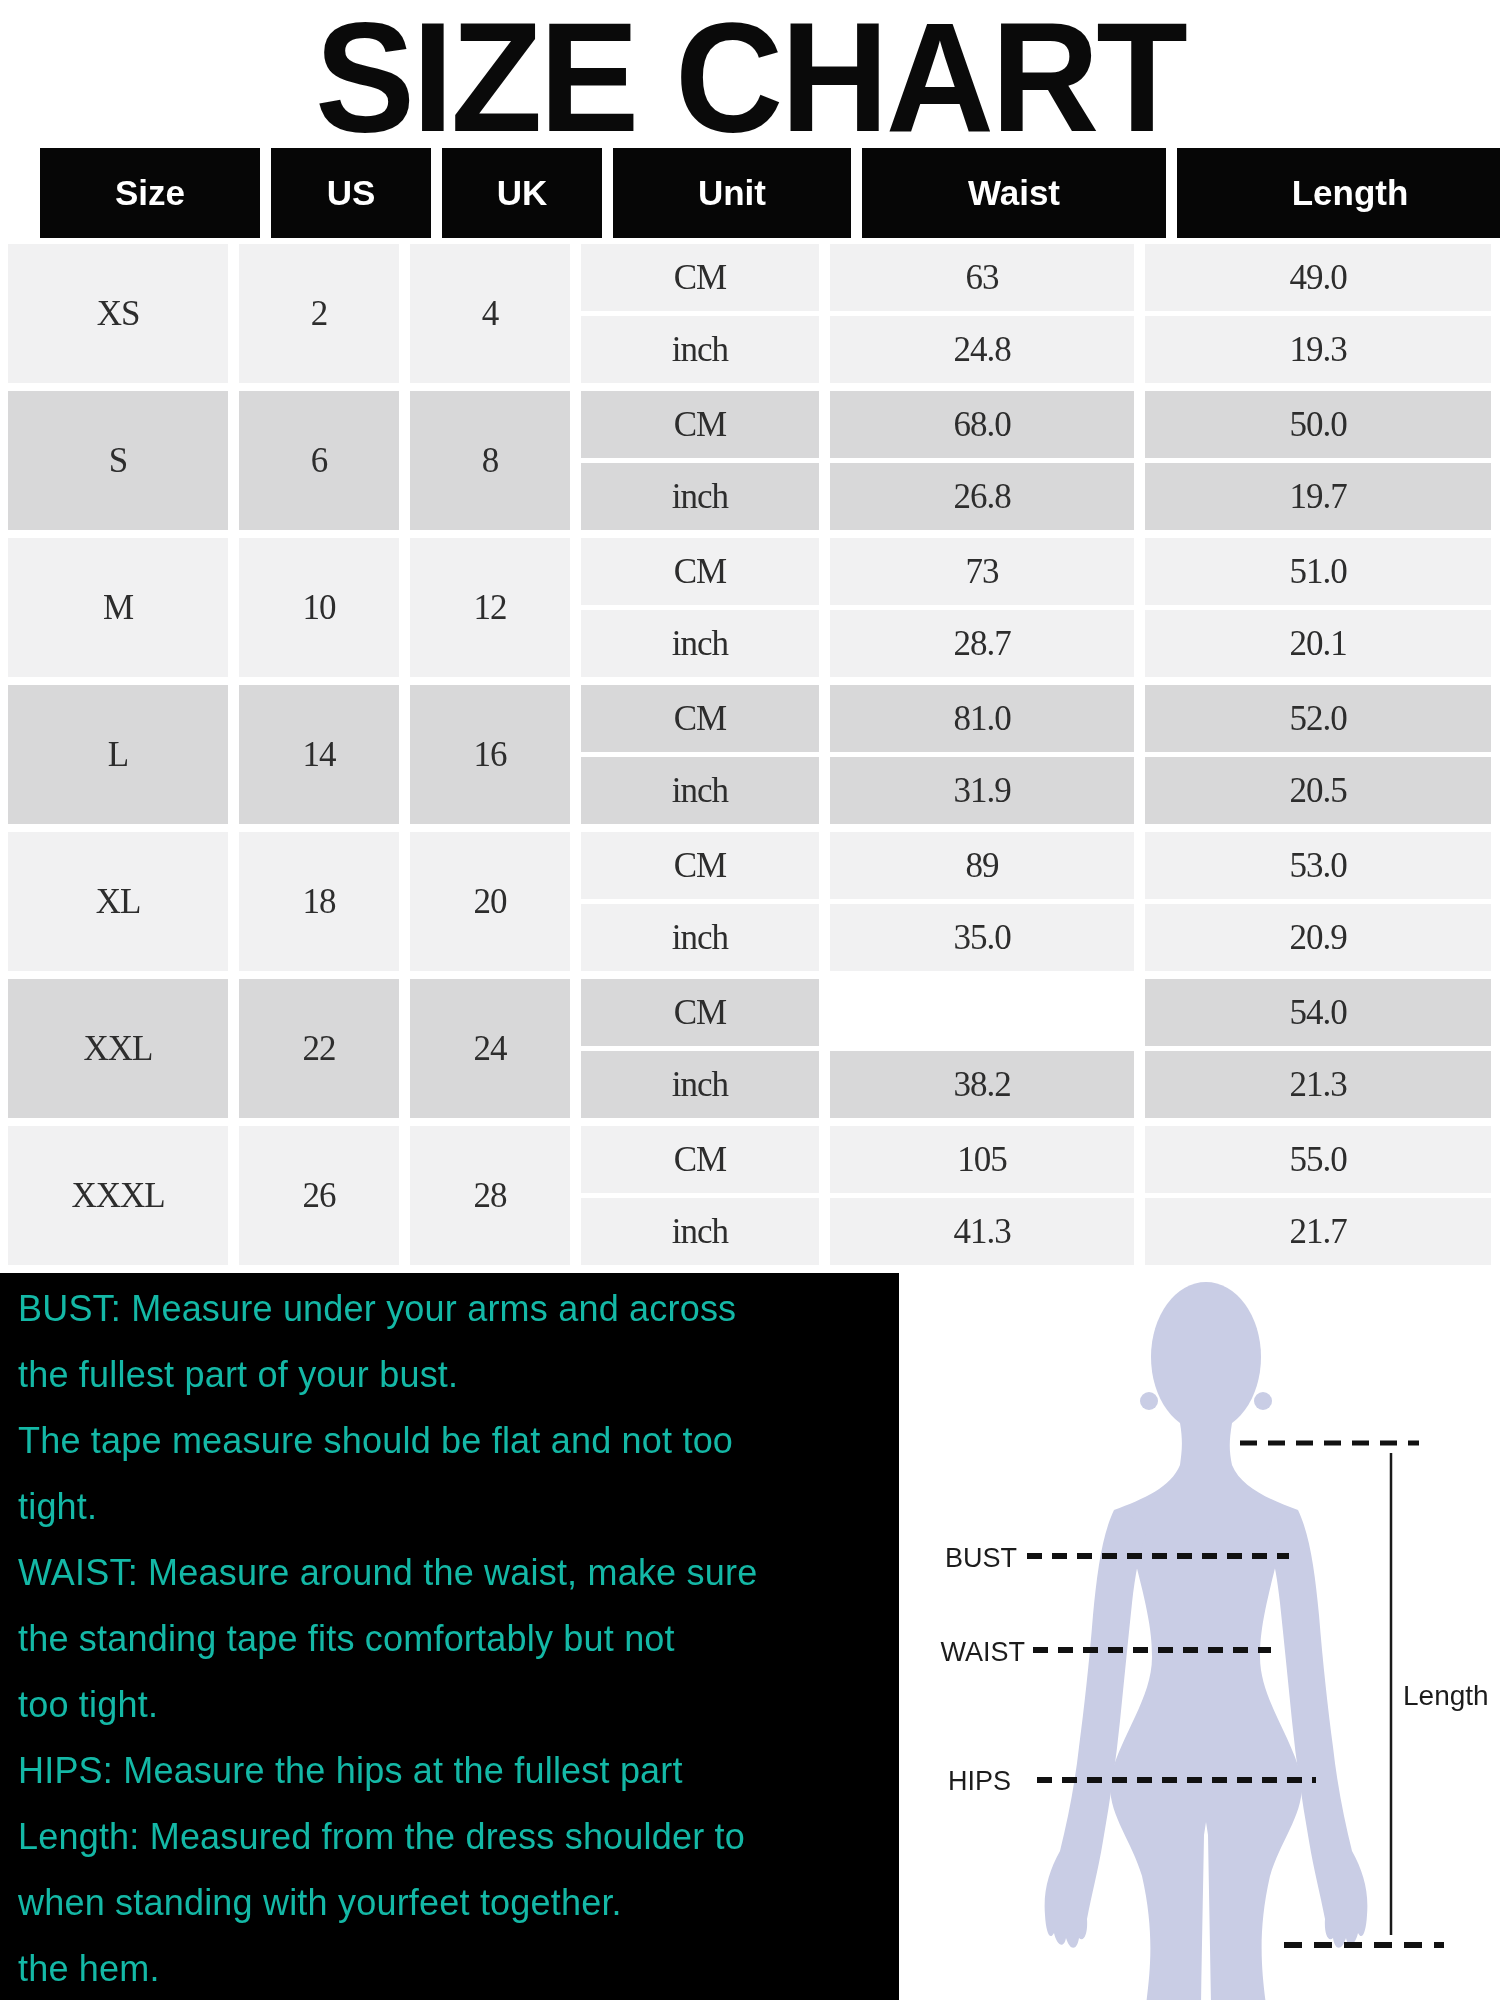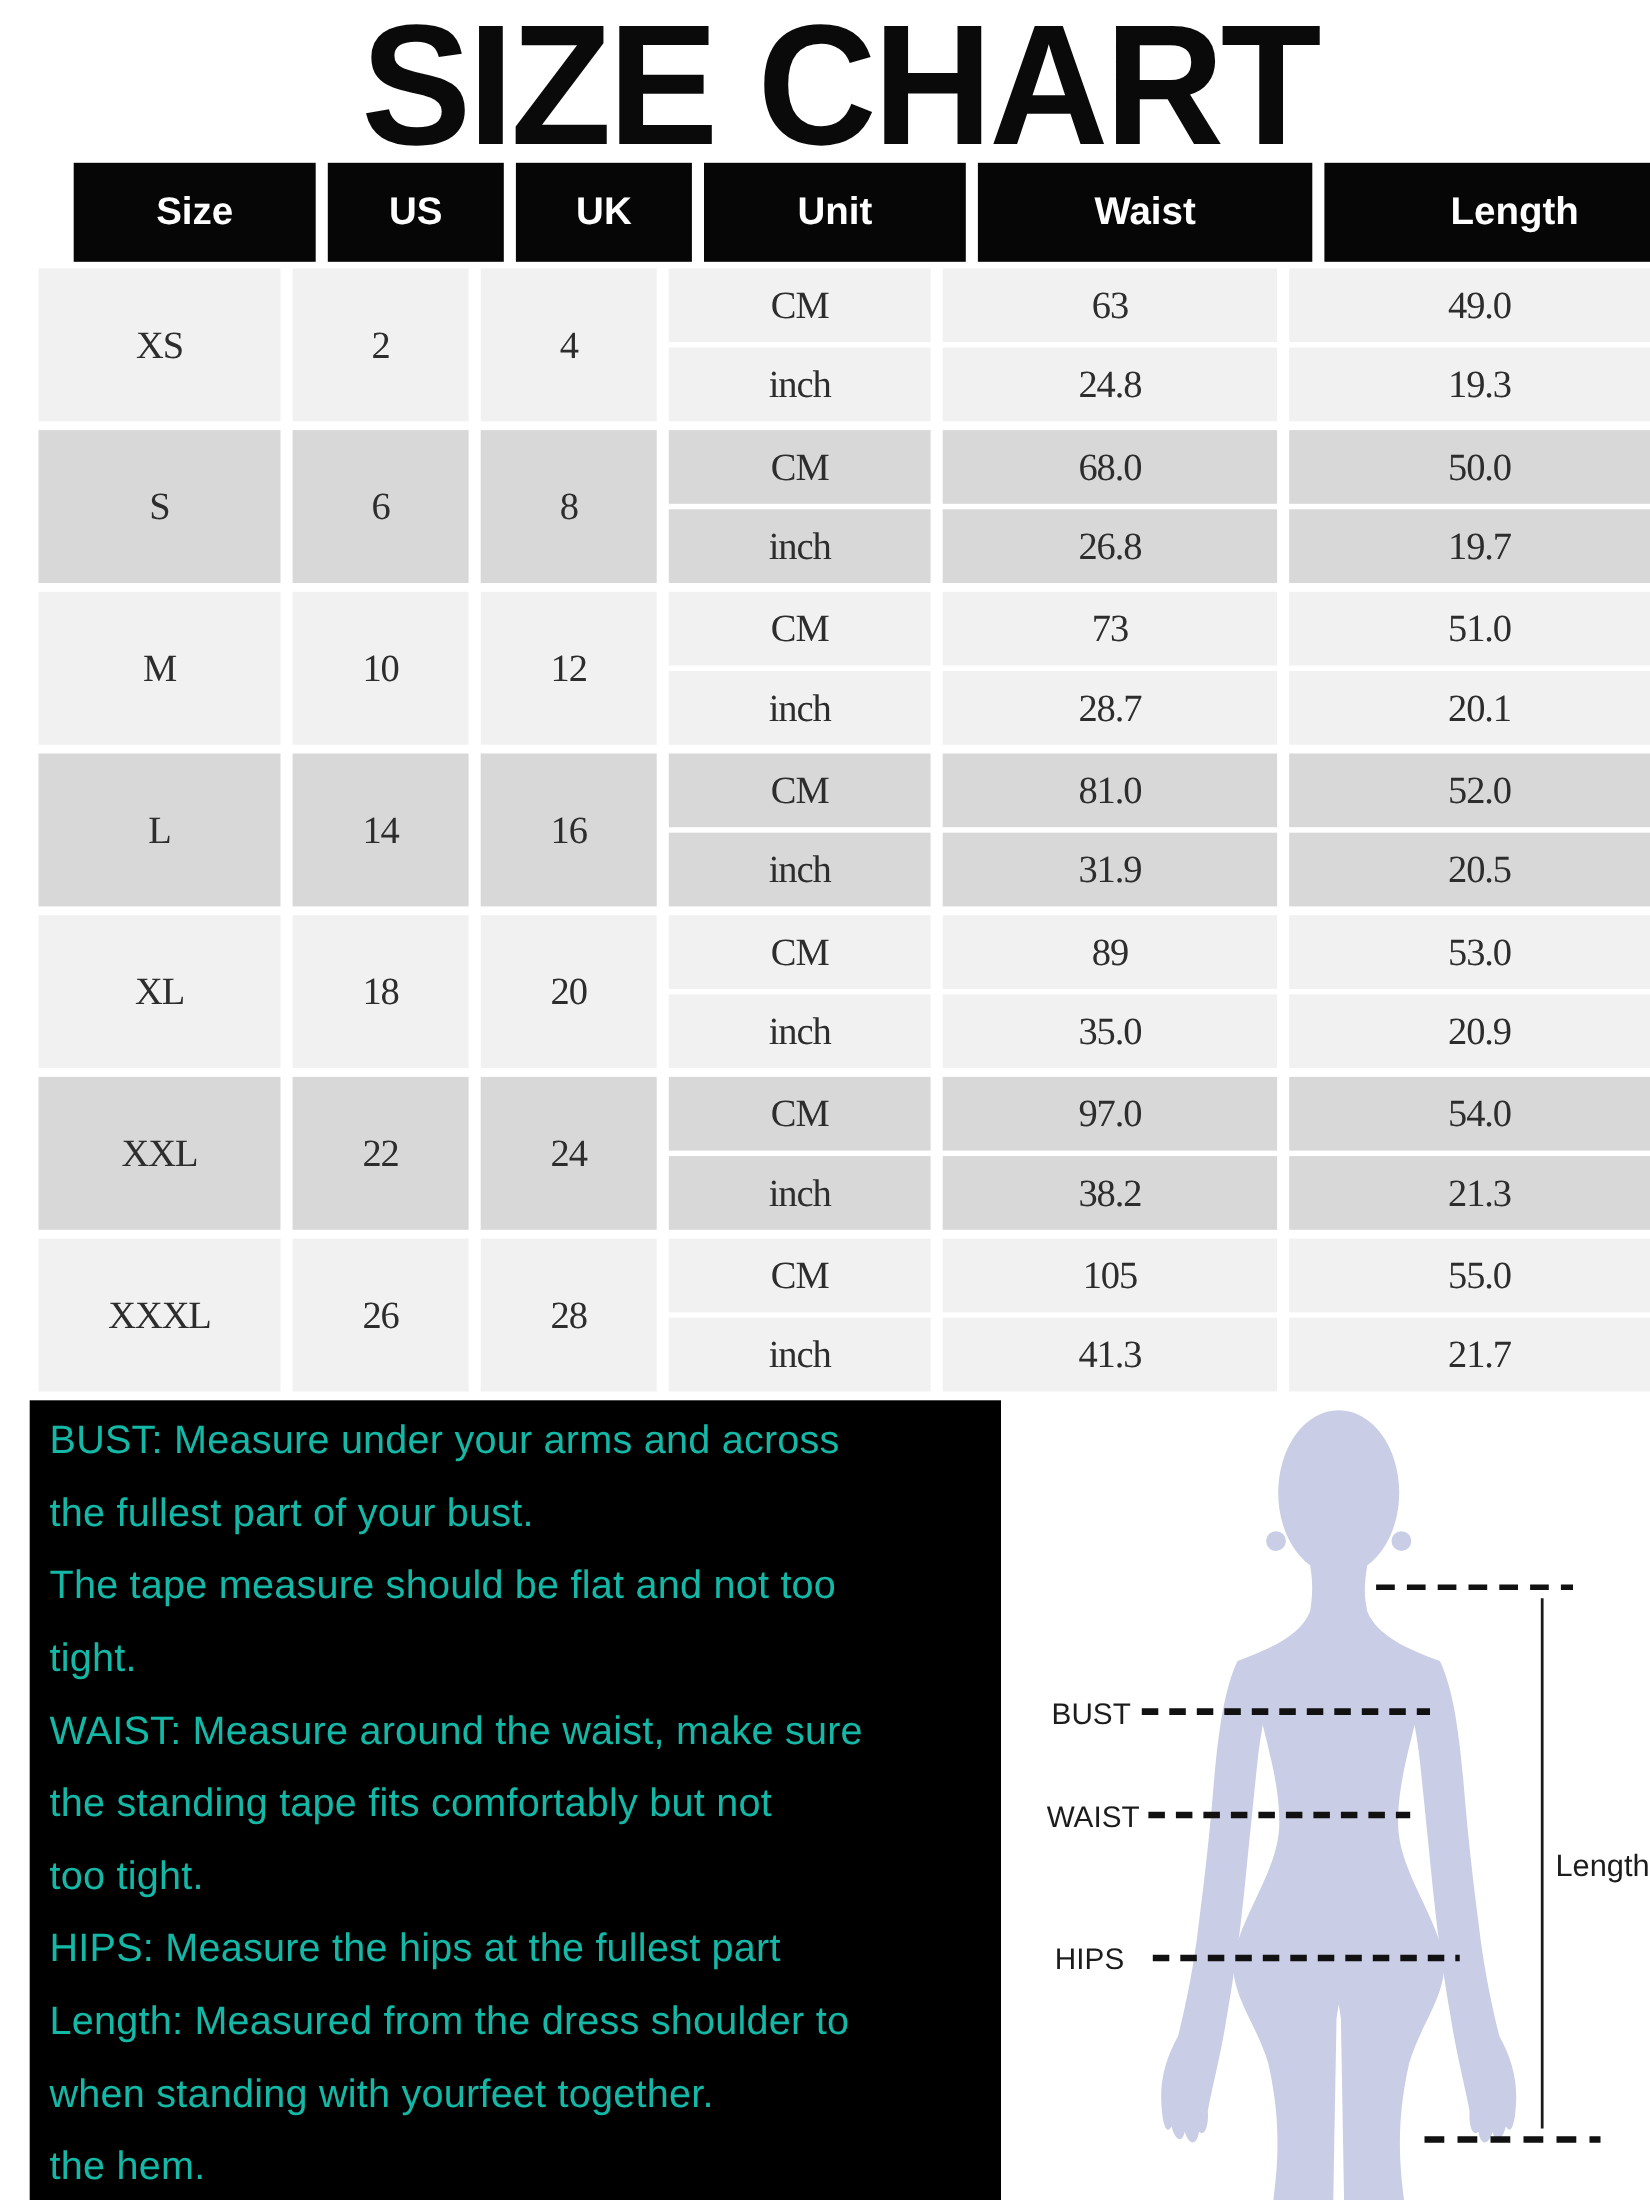--- a/index.html
+++ b/index.html
@@ -1,18 +1,18 @@
 <!DOCTYPE html>
 <html><head>
 <meta charset="utf-8">
 <style>
   * { margin:0; padding:0; box-sizing:border-box; }
   html,body { background:#fff; }
   body { font-family:"Liberation Sans", sans-serif; }
-  .page { position:relative; width:1500px; height:2000px; background:#fff; overflow:hidden;padding-left:27px; }
+  .page { position:relative; width:1500px; height:2000px; background:#fff; overflow:hidden; }
 
   .title {
     height:148px; display:flex; align-items:center; justify-content:center;
     font-size:150px; font-weight:700; letter-spacing:-3px; color:#0a0a0a;
     transform:scaleY(1.04); transform-origin:top center; white-space:nowrap;
   }
 
   .grid6 {
     display:grid;
     grid-template-columns:220px 160px 160px 238px 304px 346px;
@@ -124,21 +124,20 @@
       <div class="cell c4 r2">inch</div>
       <div class="cell c5 r2">35.0</div>
       <div class="cell c6 r2">20.9</div>
     </div>
 
     <div class="grid6 grp g-dark">
       <div class="cell c1 span2">XXL</div>
       <div class="cell c2 span2">22</div>
       <div class="cell c3 span2">24</div>
       <div class="cell c4 r1">CM</div>
-      <div class="cell c5 r1">97.0</div>
       <div class="cell c6 r1">54.0</div>
       <div class="cell c4 r2">inch</div>
       <div class="cell c5 r2">38.2</div>
       <div class="cell c6 r2">21.3</div>
     </div>
 
     <div class="grid6 grp g-light">
       <div class="cell c1 span2">XXXL</div>
       <div class="cell c2 span2">26</div>
       <div class="cell c3 span2">28</div>

